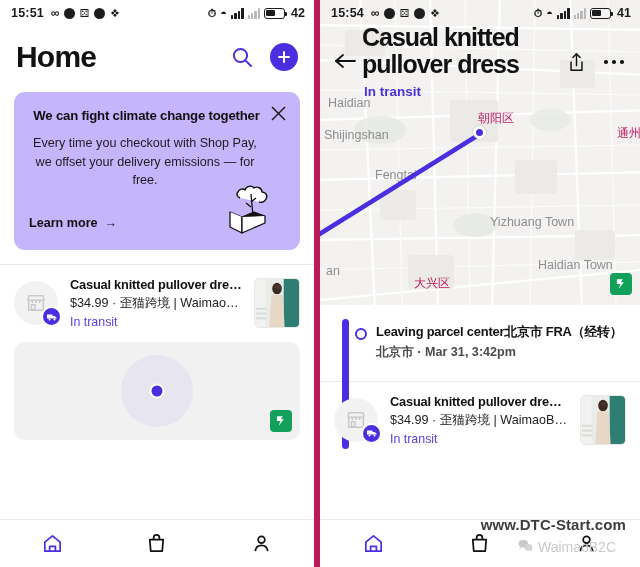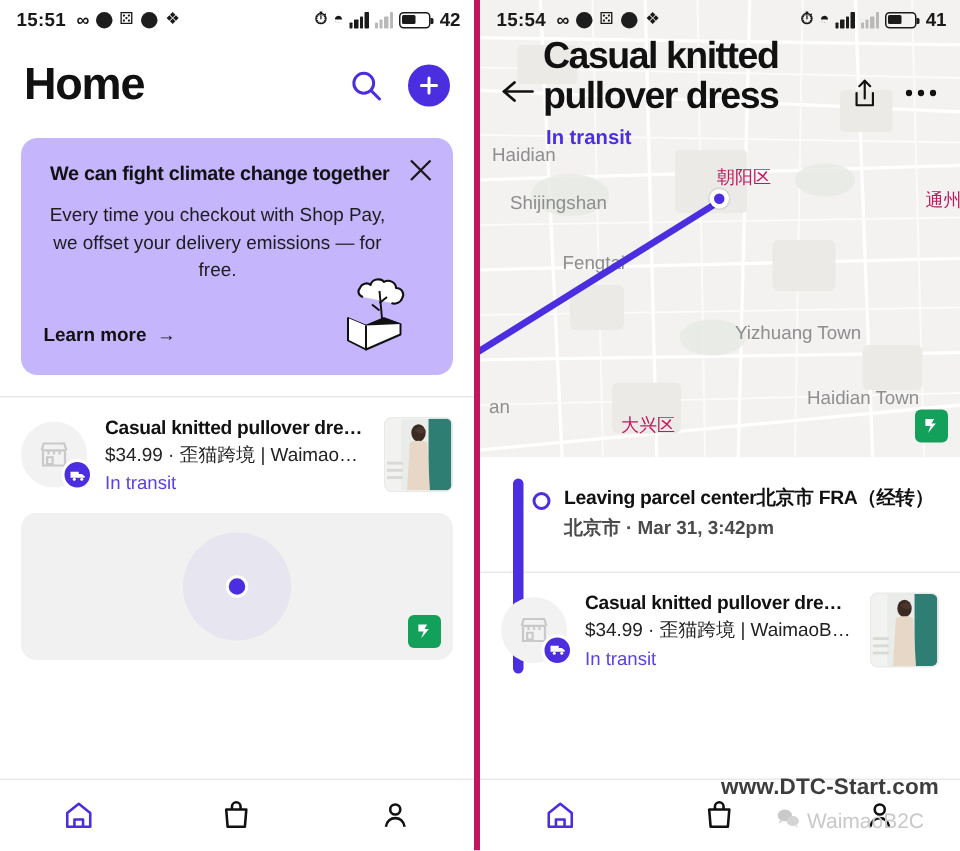--- a/index.html
+++ b/index.html
@@ -3,21 +3,21 @@
 <meta charset="utf-8">
 <style>
   * { box-sizing: border-box; margin: 0; padding: 0; }
   html, body {
     width: 640px; height: 567px;
     font-family: "Liberation Sans", "DejaVu Sans", sans-serif;
     background: #ffffff; overflow: hidden;
   }
   .screen { display: flex; width: 640px; height: 567px; position: relative; }
   .panel { width: 320px; height: 567px; position: relative; overflow: hidden; background:#fff; }
-  .panel.left { border-right: 4px solid #be185d; }
+  .panel.left { border-right: 6px solid #be185d; }
 
   
   .statusbar {
     height: 26px; display: flex; align-items: center;
     padding: 0 9px 0 11px; font-size: 12.5px; font-weight: 600; color: #1a1a1a;
     position: relative; z-index: 40;
   }
   .statusbar.overmap { background: transparent; justify-content: flex-end; }
   .sb-time { letter-spacing: .2px; font-size: 12.5px; }
   .sb-left-icons { display: flex; align-items: center; gap: 5px; margin-left: 7px; }
@@ -332,21 +332,21 @@
           <rect x="88" y="255" width="46" height="34" rx="4"></rect>
           <rect x="255" y="230" width="40" height="30" rx="4"></rect>
         </g>
         <g fill="#e6e9e3" opacity=".8">
           <ellipse cx="60" cy="130" rx="26" ry="14"></ellipse>
           <ellipse cx="230" cy="120" rx="20" ry="11"></ellipse>
           <ellipse cx="155" cy="225" rx="22" ry="12"></ellipse>
         </g>
       </svg>
 
-      <div class="map-label" style="left:20px; top:128px;">Shijingshan</div>
+      <div class="map-label" style="left:4px; top:128px;">Shijingshan</div>
       <div class="map-label" style="left:55px; top:168px;">Fengtai</div>
       <div class="map-label" style="left:6px; top:264px;">an</div>
       <div class="map-label" style="left:8px; top:96px;">Haidian</div>
       <div class="map-label cn" style="left:158px; top:110px;">朝阳区</div>
       <div class="map-label cn" style="left:297px; top:125px;">通州</div>
       <div class="map-label" style="left:170px; top:215px;">Yizhuang Town</div>
       <div class="map-label" style="left:218px; top:258px;">Haidian Town</div>
       <div class="map-label cn" style="left:94px; top:275px;">大兴区</div>
 
       <svg class="route" viewBox="0 0 320 305" preserveAspectRatio="none">

